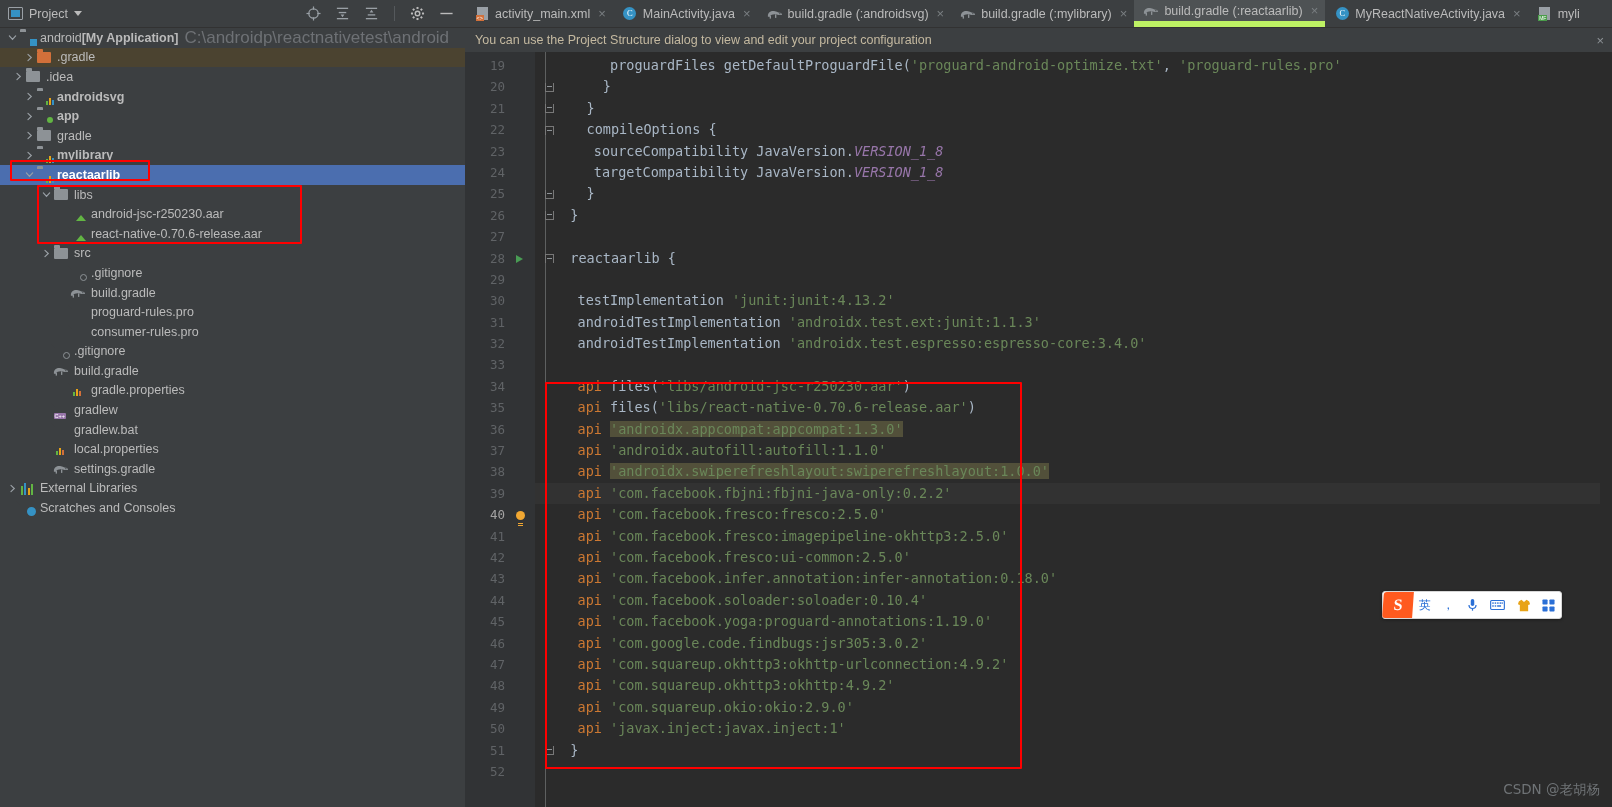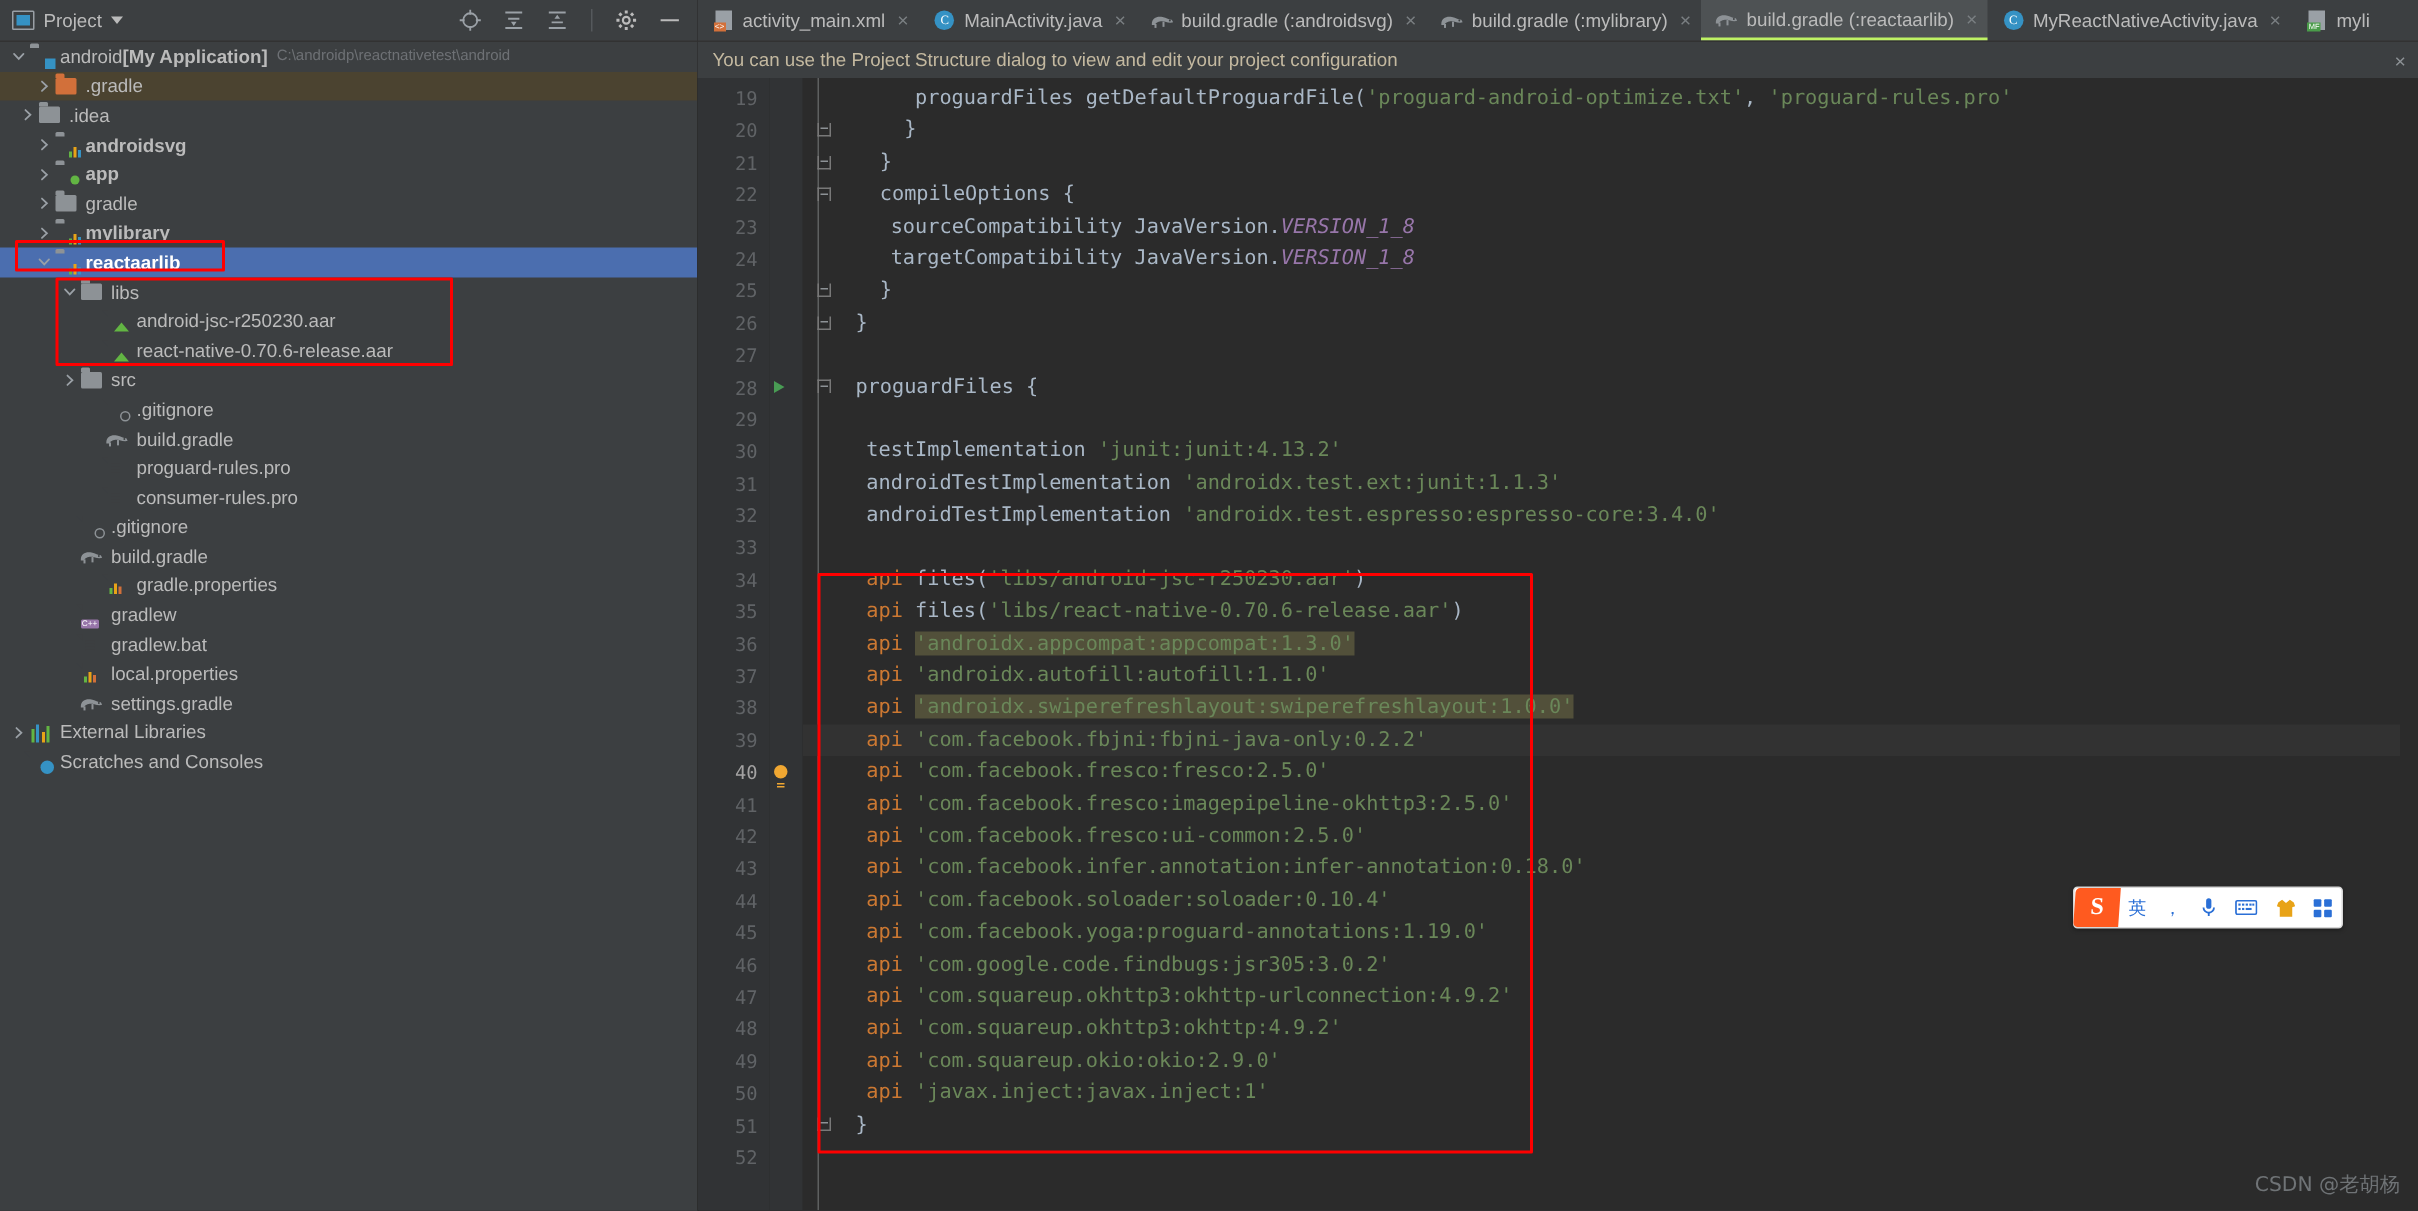--- a/index.html
+++ b/index.html
@@ -131,21 +131,21 @@
     flex: 0 0 16px;
     margin-right: 5px;
     display: flex;
     align-items: center;
     justify-content: center;
   }
   .tree-label { font-size: 12.5px; }
   .tree-path {
     color: #6e7175;
     margin-left: 6px;
-    font-size: 10px;
+    font-size: 17px;
   }
   .bold { font-weight: bold; }
 
   
   .fld {
     width: 14px; height: 11px;
     border-radius: 1px 1px 1px 1px;
     position: relative;
     background: #8d9296;
   }
@@ -257,21 +257,21 @@
     gap: 6px;
     color: #bbbbbb;
     font-size: 12.5px;
     white-space: nowrap;
     cursor: default;
     position: relative;
     flex: 0 0 auto;
   }
   .tab.active {
     background: #4e5254;
-    border-bottom: 2px solid #bef264;
+    border-bottom: 6px solid #bef264;
   }
   .tab .tab-close {
     color: #7a7f82;
     font-size: 13px;
     line-height: 10px;
     margin-left: 2px;
     cursor: pointer;
   }
   .tabicon { width: 14px; height: 14px; flex: 0 0 14px; display:flex; align-items:center; justify-content:center;}
   .xml-ico {
@@ -995,21 +995,21 @@
         <div class="foldline"></div>
       <div class="cline">        <span class="fn">proguardFiles getDefaultProguardFile(</span><span class="str">'proguard-android-optimize.txt'</span><span class="fn">, </span><span class="str">'proguard-rules.pro'</span></div>
           <div class="cline"><span class="fold bot"></span>      <span class="fn">}</span></div>
           <div class="cline"><span class="fold bot"></span>    <span class="fn">}</span></div>
           <div class="cline"><span class="fold top"></span>    <span class="fn">compileOptions {</span></div>
           <div class="cline">      <span class="fn">sourceCompatibility JavaVersion.</span><span class="cst">VERSION_1_8</span></div>
           <div class="cline">      <span class="fn">targetCompatibility JavaVersion.</span><span class="cst">VERSION_1_8</span></div>
           <div class="cline"><span class="fold bot"></span>    <span class="fn">}</span></div>
           <div class="cline"><span class="fold bot"></span>  <span class="fn">}</span></div>
           <div class="cline"></div>
-          <div class="cline"><span class="fold top"></span>  <span class="fn">proguardFiles {</span></div>
+          <div class="cline"><span class="fold top"></span>  <span class="fn">reactaarlib {</span></div>
           <div class="cline"></div>
           <div class="cline">    <span class="fn">testImplementation </span><span class="str">'junit:junit:4.13.2'</span></div>
           <div class="cline">    <span class="fn">androidTestImplementation </span><span class="str">'androidx.test.ext:junit:1.1.3'</span></div>
           <div class="cline">    <span class="fn">androidTestImplementation </span><span class="str">'androidx.test.espresso:espresso-core:3.4.0'</span></div>
           <div class="cline"></div>
           <div class="cline">    <span class="kw">api </span><span class="fn">files(</span><span class="str">'libs/android-jsc-r250230.aar'</span><span class="fn">)</span></div>
           <div class="cline">    <span class="kw">api </span><span class="fn">files(</span><span class="str">'libs/react-native-0.70.6-release.aar'</span><span class="fn">)</span></div>
           <div class="cline">    <span class="kw">api </span><span class="str hl">'androidx.appcompat:appcompat:1.3.0'</span></div>
           <div class="cline">    <span class="kw">api </span><span class="str">'androidx.autofill:autofill:1.1.0'</span></div>
           <div class="cline">    <span class="kw">api </span><span class="str hl">'androidx.swiperefreshlayout:swiperefreshlayout:1.0.0'</span></div>

